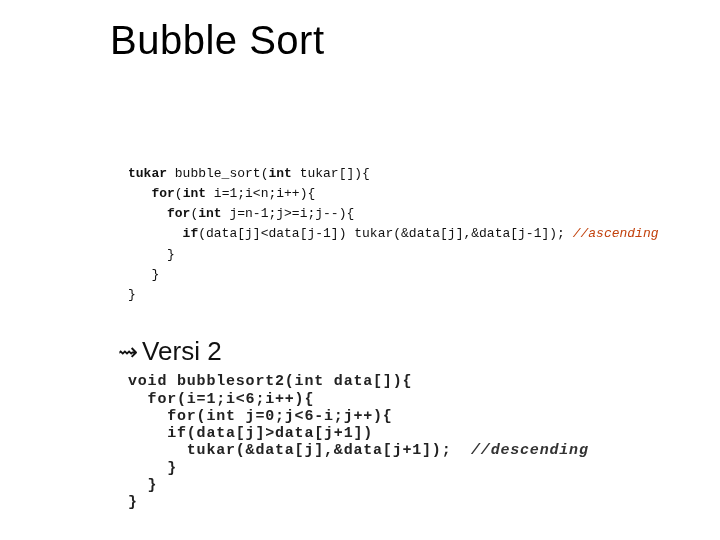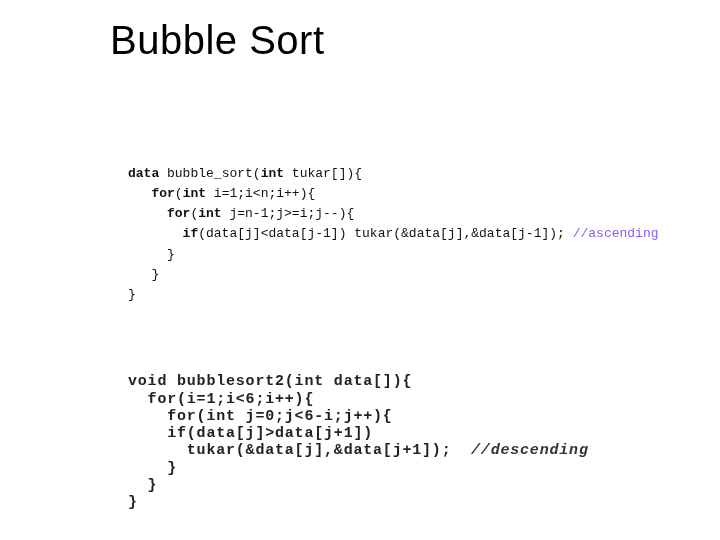--- a/index.html
+++ b/index.html
@@ -47,21 +47,21 @@
     left: 128px;
     top: 164px;
     width: 560px;
     font-family: "Courier New", Courier, monospace;
     font-size: 13px;
     line-height: 1.55;
     color: #111;
     white-space: pre;
   }
   .code1 b { font-weight: bold; }
-  .code1 .comment { color: #8b5cf6; }
+  .code1 .comment { font-style: italic; color: #c2410c; }
 
   .code2 {
     position: absolute;
     left: 128px;
     top: 374px;
     width: 470px;
     color: #2b2b2b;
   }
   .code2 pre {
     margin: 0;
@@ -79,28 +79,31 @@
   .code2 pre .cmt { font-style: italic; font-weight: bold; color: #333; }
 </style>
 </head>
 <body>
 
 <div class="slide">
 
   <div class="title">Bubble Sort</div>
 
 
-  <div class="code1"><b>data</b><span> bubble_sort(</span><b>int</b><span> tukar[]){</span>
+  <div class="code1"><b>tukar</b><span> bubble_sort(</span><b>int</b><span> tukar[]){</span>
    <b>for</b><span>(</span><b>int</b><span> i=1;i&lt;n;i++){</span>
      <b>for</b><span>(</span><b>int</b><span> j=n-1;j&gt;=i;j--){</span>
        <b>if</b><span>(data[j]&lt;data[j-1]) tukar(&amp;data[j],&amp;data[j-1]); </span><span class="comment">//ascending</span>
      <span>}</span>
    <span>}</span>
 <span>}</span></div>
 
+  <div class="heading h2">
+    <span class="glyph">⇝</span><span>Versi 2</span>
+  </div>
 
   <div class="code2">
 <pre><span>void bubblesort2(int data[]){</span>
 <span>  for(i=1;i&lt;6;i++){</span>
 <span>    for(int j=0;j&lt;6-i;j++){</span>
 <span>    if(data[j]&gt;data[j+1])</span>
 <span>      tukar(&amp;data[j],&amp;data[j+1]);  </span><span class="cmt">//descending</span>
 <span>    }</span>
 <span>  }</span>
 <span>}</span></pre>

